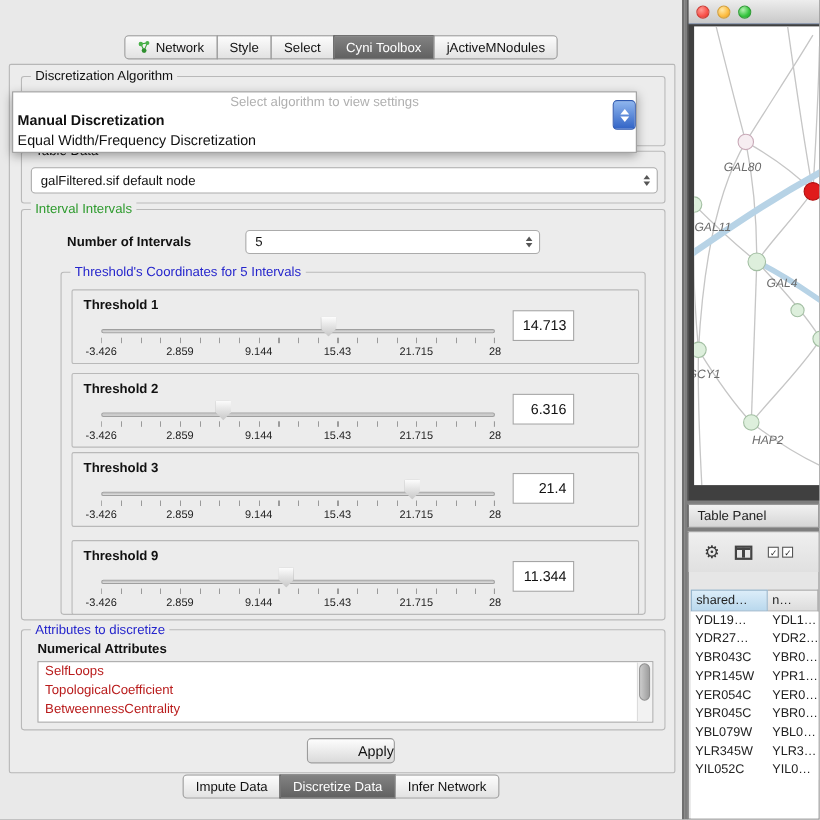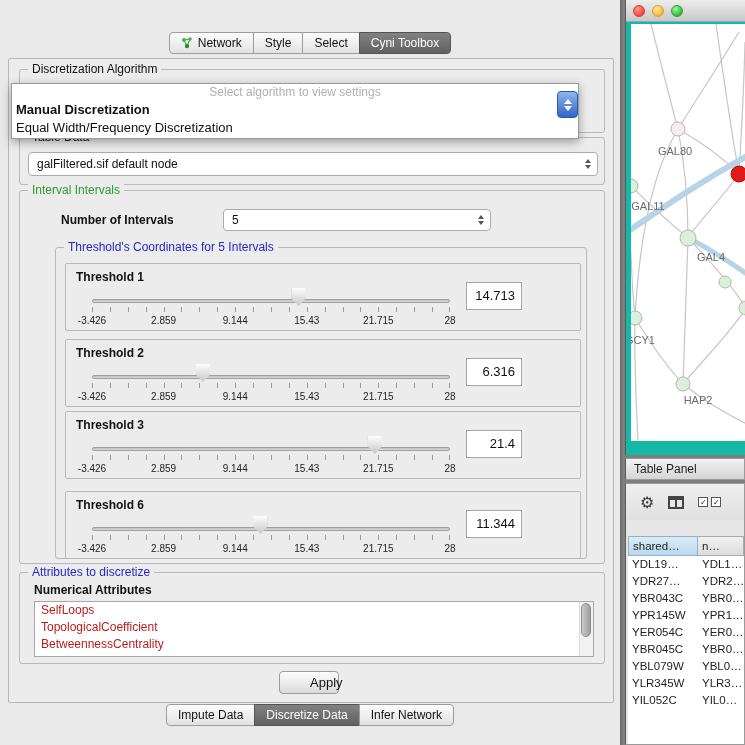--- a/index.html
+++ b/index.html
@@ -56,24 +56,24 @@
   .tick-labels span { position:absolute; transform:translateX(-50%); white-space:nowrap; }
   .vbox { position:absolute; left:400px; top:18px; width:56px; height:28px; background:#fff; border:1px solid #a5a5a5; font-size:13px; color:#111; text-align:right; line-height:26px; padding-right:6px; }
 
   
   .attr-sub { position:absolute; left:14px; top:10px; font-size:12px; font-weight:bold; color:#111; }
   .listbox { position:absolute; left:14px; top:28px; width:560px; height:56px; background:#fff; border:1px solid #a8a8a8; overflow:hidden; }
   .list-item { font-size:12px; height:17px; line-height:17px; padding-left:6px; color:#b91c1c; white-space:nowrap; }
   .list-scroll { position:absolute; right:0; top:0; bottom:0; width:14px; background:#f2f2f2; border-left:1px solid #dcdcdc; }
   .list-thumb { position:absolute; left:1px; top:1px; width:10px; height:34px; background:linear-gradient(90deg,#cbcbcb,#9e9e9e); border:1px solid #8f8f8f; border-radius:5px; }
 
-  .apply { position:absolute; left:270px; top:612px; width:60px; height:23px; background:linear-gradient(#fdfdfd,#dadada); border:1px solid #9c9c9c; border-radius:4px; font-size:13px; color:#111; text-align:center; line-height:21px;padding-left:30px; }
-
-  
-  .net-window { position:absolute; left:625px; top:0; width:120px; height:455px; background:#14b8a6; border-left:1px solid #5a5a5a; }
+  .apply { position:absolute; left:270px; top:612px; width:80px; height:23px; background:linear-gradient(#fdfdfd,#dadada); border:1px solid #9c9c9c; border-radius:4px; font-size:13px; color:#111; text-align:right; line-height:21px;padding-left:30px; }
+
+  
+  .net-window { position:absolute; left:625px; top:0; width:120px; height:455px; background:#404040; border-left:1px solid #5a5a5a;font-style:italic; }
   .net-titlebar { position:absolute; left:0; top:0; right:0; height:22px; background:linear-gradient(#ededed,#c9c9c9); border-bottom:1px solid #98a6bd; display:flex; align-items:center; padding-left:7px; gap:7px; }
   .light { width:12px; height:12px; border-radius:50%; }
   .light.red { background:radial-gradient(circle at 35% 30%, #ff9a93, #f9514a 60%, #d33a32); border:1px solid #ce3d36; }
   .light.yellow { background:radial-gradient(circle at 35% 30%, #ffe9a8, #fdbc40 60%, #df9b2d); border:1px solid #d5a03a; }
   .light.green { background:radial-gradient(circle at 35% 30%, #b3f0b0, #35c53e 60%, #2aa233); border:1px solid #2f9e36; }
   .net-canvas { position:absolute; left:5px; top:24px; right:0; bottom:14px; background:#fff; overflow:hidden; }
   .net-canvas svg text { font-family:"Liberation Sans", sans-serif; font-size:11px; fill:#6b6b6b; }
 
   
   .tp-bar { position:absolute; left:625px; top:458px; width:120px; height:22px; background:linear-gradient(#f2f2f2,#d5d5d5); border:1px solid #9a9a9a; border-left:1px solid #5a5a5a; font-size:12px; color:#222; line-height:20px; padding-left:8px; }
@@ -118,20 +118,23 @@
     </div>
     <div class="tab">
         <span>Style</span>
       </div>
     <div class="tab">
         <span>Select</span>
       </div>
     <div class="tab sel">
         <span>Cyni Toolbox</span>
       </div>
+    <div class="tab">
+        <span>jActiveMNodules</span>
+      </div>
   </div>
 
   <div class="inner">
 
     <div class="group" style="left:10px; top:10px; width:586px; height:64px;">
       <span class="gtitle">Discretization Algorithm</span>
     </div>
 
     <div class="popup">
       <div class="ph">Select algorithm to view settings</div>
@@ -219,21 +222,21 @@
             <span style="left: 40%;">9.144</span>
             <span style="left: 60%;">15.43</span>
             <span style="left: 80%;">21.715</span>
             <span style="left: 100%;">28</span>
           </div>
       </div>
       <div class="vbox">21.4</div>
     </div>
 
     <div class="tpanel" style="top:432px;">
-      <div class="tlabel">Threshold 6</div>
+      <div class="tlabel">Threshold 9</div>
       <div class="slider">
         <div class="track"></div>
         <div class="ticks"></div>
         <div class="handle" style="left: calc(46.9993% - 7px);"></div>
         <div class="tick-labels">
             <span style="left: 0%;">-3.426</span>
             <span style="left: 20%;">2.859</span>
             <span style="left: 40%;">9.144</span>
             <span style="left: 60%;">15.43</span>
             <span style="left: 80%;">21.715</span>

